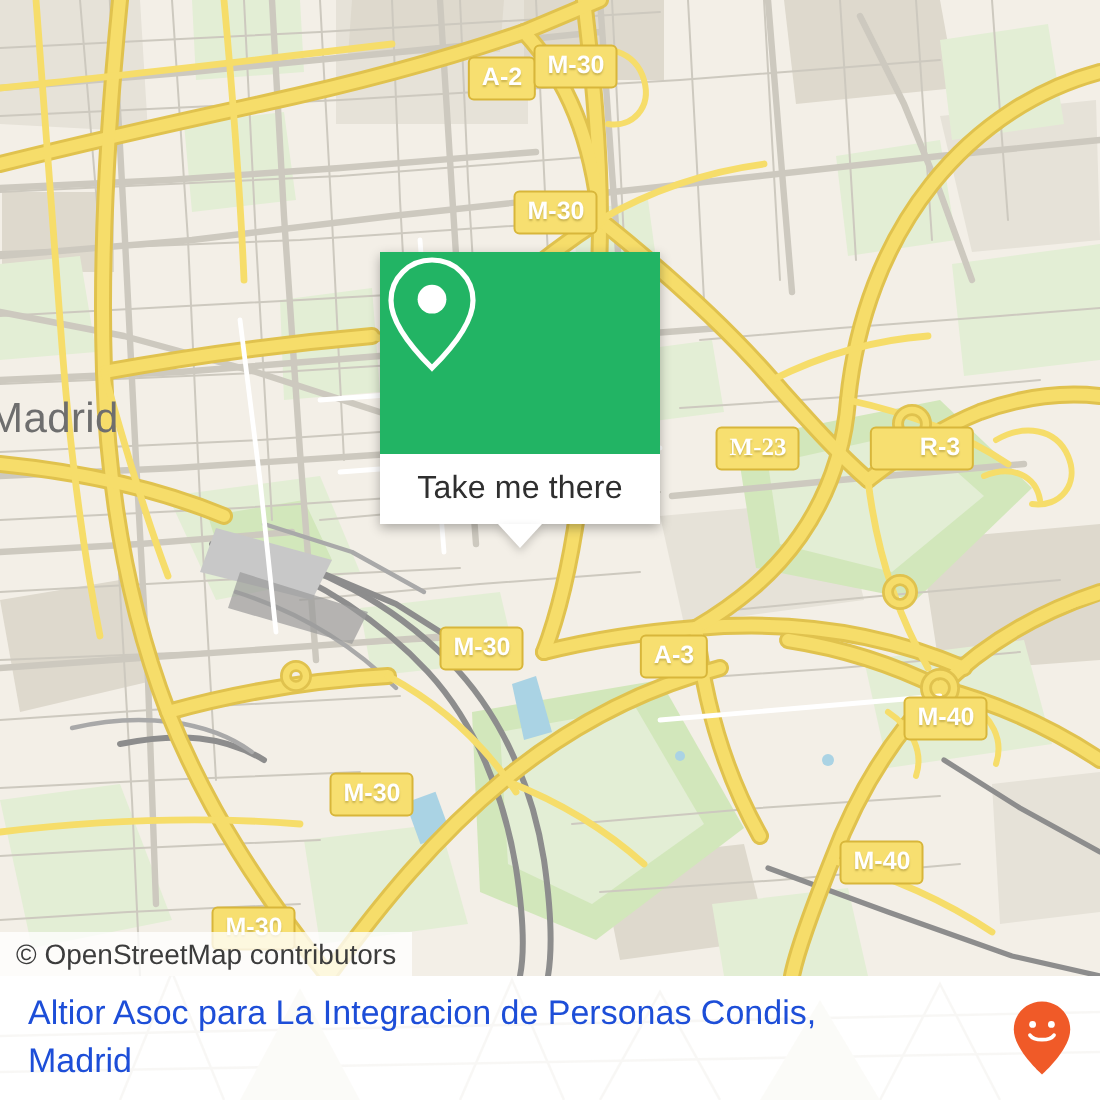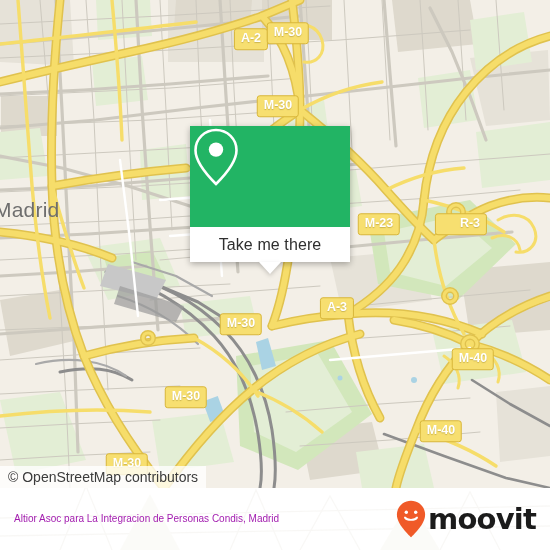--- a/index.html
+++ b/index.html
@@ -45,21 +45,21 @@
   .osm-attr{
     position:absolute;left:0;top:466px;
     background:rgba(255,255,255,.78);
     font-size:14px;color:#3c3c3c;
     padding:3px 8px 4px 8px;
     white-space:nowrap;
   }
 
   
   .card{
-    position:absolute;left:190px;top:126px;width:160px;height:136px;
+    position:absolute;left:190px;top:126px;width:140px;height:136px;
     box-shadow:0 2px 6px rgba(0,0,0,.30);
     border-radius:1px;
     overflow:visible;
   }
   .card-top{
     position:absolute;left:0;top:0;width:100%;height:101px;
     background:#22b464;
     display:flex;align-items:center;justify-content:center;
   }
   .card-bottom{
@@ -89,21 +89,21 @@
   }
   .footer-watermark{
     position:absolute;left:0;top:-22px;width:550px;height:84px;opacity:.16;
   }
   .footer-inner{
     position:absolute;left:0;top:0;width:550px;height:62px;
     display:flex;align-items:center;justify-content:space-between;
     padding:0 14px 0 14px;box-sizing:border-box;
   }
   .place-name{
-    font-size:10px;color:#a21caf;line-height:1.42;
+    font-size:17px;color:#1d4ed8;line-height:1.42;
     max-width:398px;
   }
   .brand{display:flex;align-items:center;gap:2px;flex:none;}
   .brand svg{display:block;}
   .brand-word{
     font-size:29px;font-weight:bold;color:#1b1b1b;
     letter-spacing:-0.8px;line-height:1;
     font-family:"DejaVu Sans",sans-serif;
   }
 </style>
@@ -347,24 +347,24 @@
         <path d="M484 352 C 496 358, 502 370, 498 382"></path>
       </g>
     </svg>
 
     <div class="city-label">Madrid</div>
 
     <div id="shield-layer">
         <div class="shield" style="left: 205px; top: 39px; margin-left: 46px;">A-2</div>
         <div class="shield" style="left: 288px; top: 33px;">M-30</div>
         <div class="shield" style="left: 278px; top: 106px;">M-30</div>
-        <div class="shield" style="left: 379px; top: 224px;">M-23</div>
+        <div class="shield" style="left: 379px; top: 224px; font-family: Liberation Serif, serif;">M-23</div>
         <div class="shield" style="left: 461px; top: 224px; padding-left: 24px;">R-3</div>
         <div class="shield" style="left: 241px; top: 324px;">M-30</div>
-        <div class="shield" style="left: 337px; top: 308px;">A-3</div>
+        <div class="shield" style="left: 337px; top: 328px;">A-3</div>
         <div class="shield" style="left: 473px; top: 359px;">M-40</div>
         <div class="shield" style="left: 186px; top: 397px;">M-30</div>
         <div class="shield" style="left: 441px; top: 431px;">M-40</div>
         <div class="shield" style="left: 127px; top: 464px;">M-30</div>
       </div>
 
     <div class="osm-attr">© OpenStreetMap contributors</div>
 
     <div class="card">
       <div class="card-top">
@@ -402,18 +402,17 @@
       <div class="place-name">Altior Asoc para La Integracion de Personas Condis, Madrid</div>
       <div class="brand">
         <span>
           <svg width="30" height="38" viewBox="0 0 30 38" aria-hidden="true">
             <path d="M15 0.8 C 7.1 0.8 0.9 7 0.9 14.7 C 0.9 23.8 12 34.4 15 37.2 C 18 34.4 29.1 23.8 29.1 14.7 C 29.1 7 22.9 0.8 15 0.8 Z" fill="#f05a28"></path>
             <circle cx="10.3" cy="12.2" r="1.7" fill="#ffffff"></circle>
             <circle cx="19.7" cy="12.2" r="1.7" fill="#ffffff"></circle>
             <path d="M9 17.6 C 11 20.6 19 20.6 21 17.6" stroke="#ffffff" stroke-width="1.9" fill="none" stroke-linecap="round"></path>
           </svg>
         </span>
-        <span class="brand-word">moovit</span>
       </div>
     </div>
   </div>
 
 </div>
 
 </body></html>

